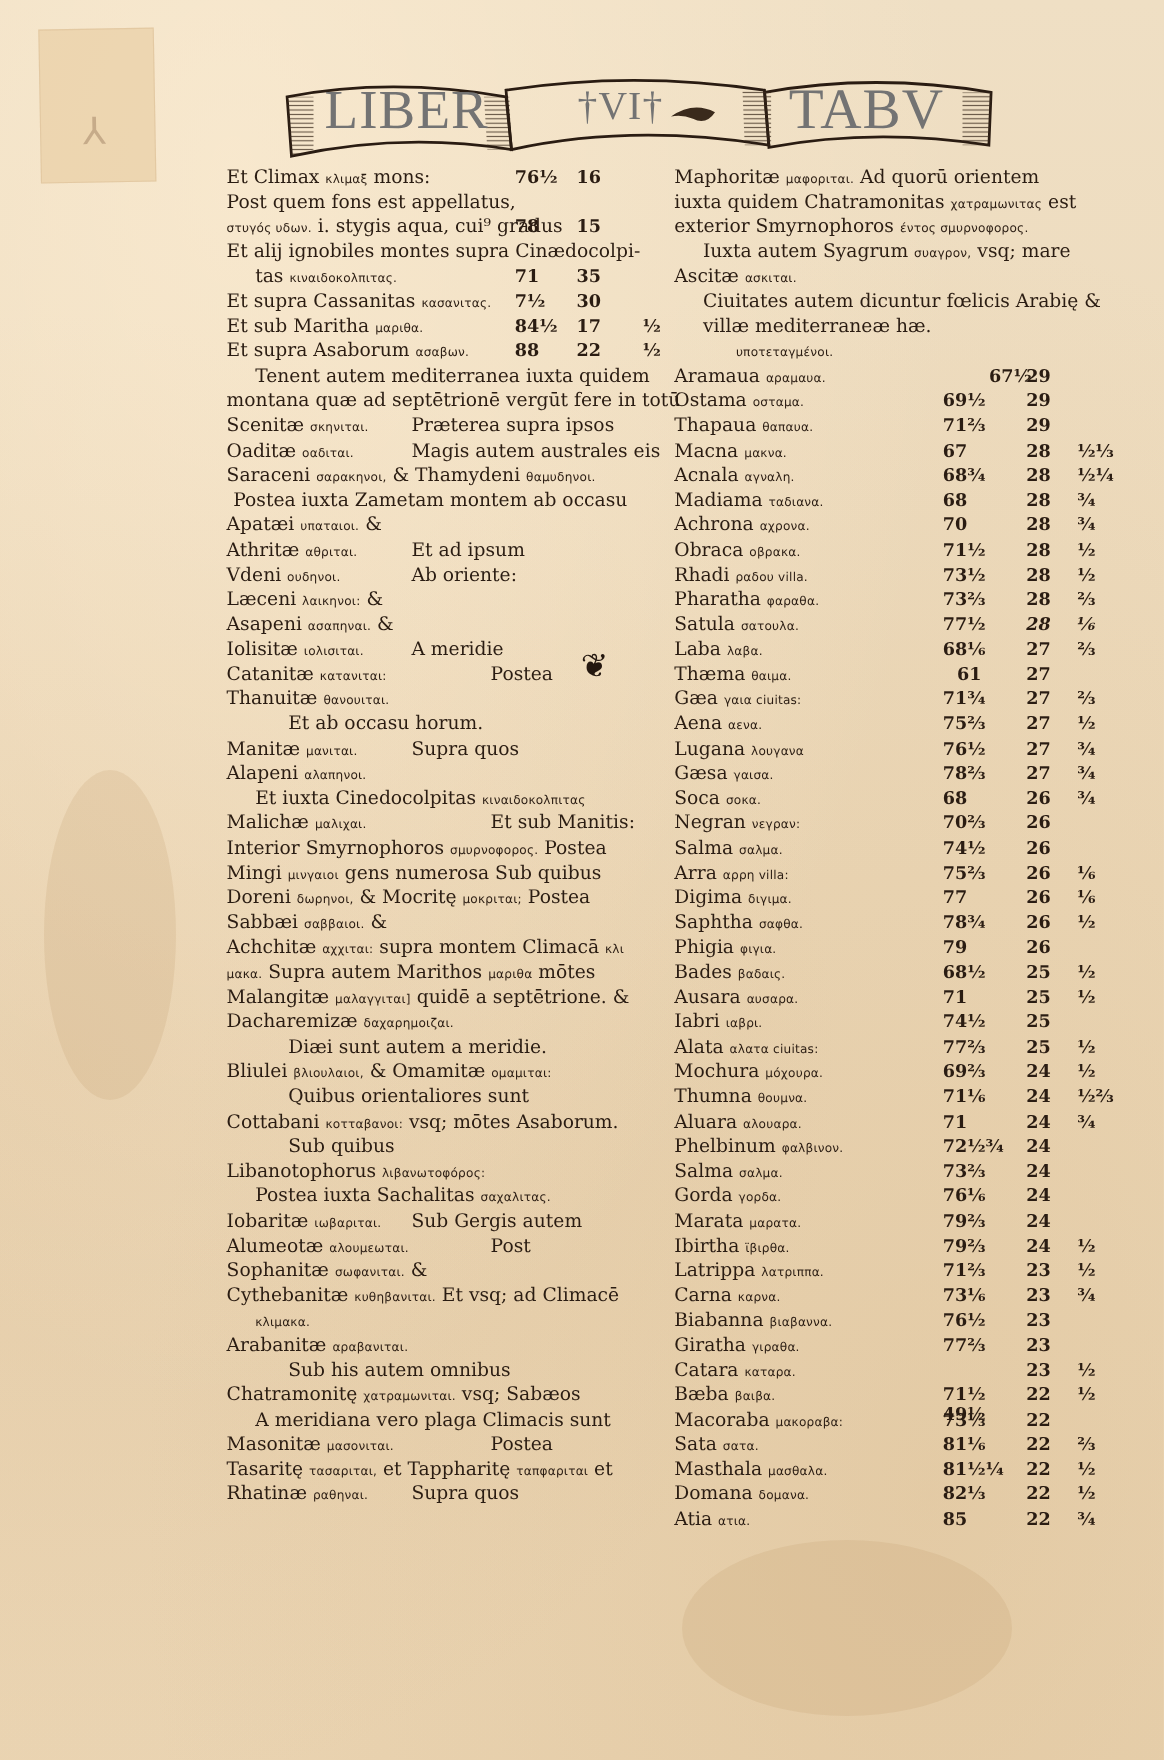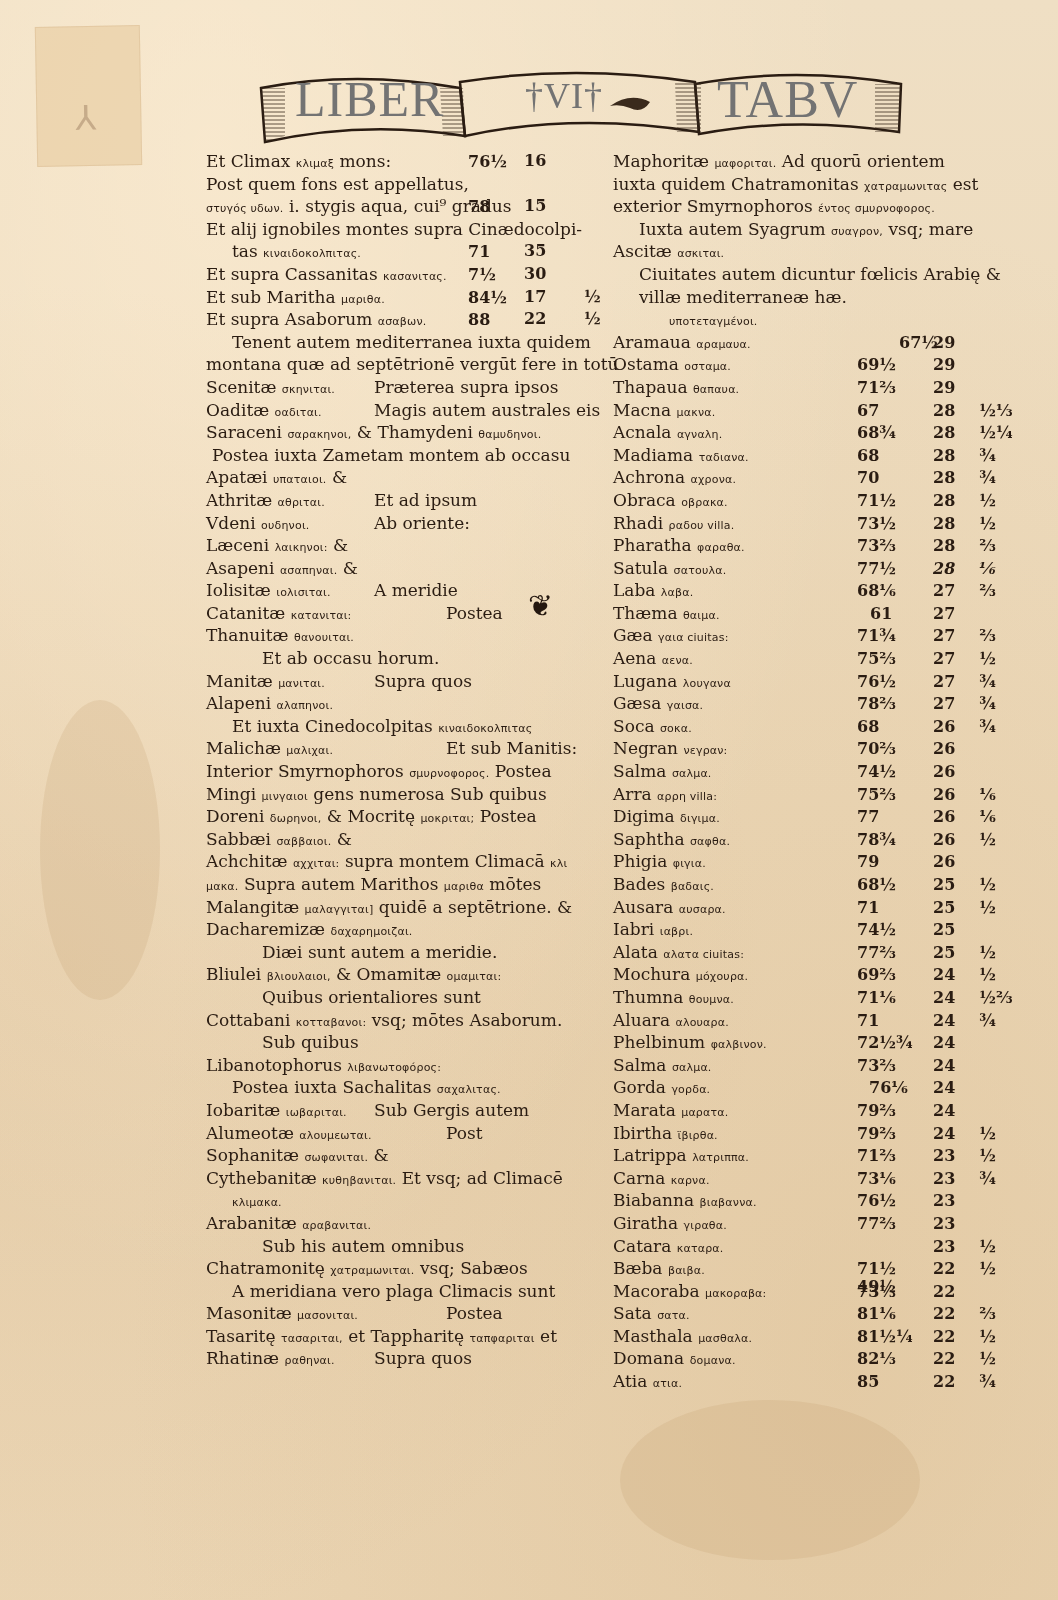--- a/index.html
+++ b/index.html
@@ -197,21 +197,21 @@
         <div class="line"><span>Phigia</span> <span class="gr">φιγια.</span><span class="abs" style="left: 244px;"><span class="num">79</span><span class="num"></span></span><span class="abs" style="left: 320px;"><span class="num">26</span><span class="num" style="margin-left: 24px;"></span></span></div>
         <div class="line"><span>Bades</span> <span class="gr">βαδαις.</span><span class="abs" style="left: 244px;"><span class="num">68</span><span class="num">½</span></span><span class="abs" style="left: 320px;"><span class="num">25</span><span class="num" style="margin-left: 24px;">½</span></span></div>
         <div class="line"><span>Ausara</span> <span class="gr">αυσαρα.</span><span class="abs" style="left: 244px;"><span class="num">71</span><span class="num"></span></span><span class="abs" style="left: 320px;"><span class="num">25</span><span class="num" style="margin-left: 24px;">½</span></span></div>
         <div class="line"><span>Iabri</span> <span class="gr">ιαβρι.</span><span class="abs" style="left: 244px;"><span class="num">74</span><span class="num">½</span></span><span class="abs" style="left: 320px;"><span class="num">25</span><span class="num" style="margin-left: 24px;"></span></span></div>
         <div class="line"><span>Alata</span> <span class="gr">αλατα ciuitas:</span><span class="abs" style="left: 244px;"><span class="num">77</span><span class="num">⅔</span></span><span class="abs" style="left: 320px;"><span class="num">25</span><span class="num" style="margin-left: 24px;">½</span></span></div>
         <div class="line"><span>Mochura</span> <span class="gr">μόχουρα.</span><span class="abs" style="left: 244px;"><span class="num">69</span><span class="num">⅔</span></span><span class="abs" style="left: 320px;"><span class="num">24</span><span class="num" style="margin-left: 24px;">½</span></span></div>
         <div class="line"><span>Thumna</span> <span class="gr">θουμνα.</span><span class="abs" style="left: 244px;"><span class="num">71</span><span class="num">⅙</span></span><span class="abs" style="left: 320px;"><span class="num">24</span><span class="num" style="margin-left: 24px;">½⅔</span></span></div>
         <div class="line"><span>Aluara</span> <span class="gr">αλουαρα.</span><span class="abs" style="left: 244px;"><span class="num">71</span><span class="num"></span></span><span class="abs" style="left: 320px;"><span class="num">24</span><span class="num" style="margin-left: 24px;">¾</span></span></div>
         <div class="line"><span>Phelbinum</span> <span class="gr">φαλβινον.</span><span class="abs" style="left: 244px;"><span class="num">72</span><span class="num">½¾</span></span><span class="abs" style="left: 320px;"><span class="num">24</span><span class="num" style="margin-left: 24px;"></span></span></div>
         <div class="line"><span>Salma</span> <span class="gr">σαλμα.</span><span class="abs" style="left: 244px;"><span class="num">73</span><span class="num">⅔</span></span><span class="abs" style="left: 320px;"><span class="num">24</span><span class="num" style="margin-left: 24px;"></span></span></div>
-        <div class="line"><span>Gorda</span> <span class="gr">γορδα.</span><span class="abs" style="left: 244px; margin-left: 12px;"><span class="num">76</span><span class="num">⅙</span></span><span class="abs" style="left: 320px;"><span class="num">24</span><span class="num" style="margin-left: 24px;"></span></span></div>
+        <div class="line"><span>Gorda</span> <span class="gr">γορδα.</span><span class="abs" style="left: 244px;"><span class="num">76</span><span class="num">⅙</span></span><span class="abs" style="left: 320px;"><span class="num">24</span><span class="num" style="margin-left: 24px;"></span></span></div>
         <div class="line"><span>Marata</span> <span class="gr">μαρατα.</span><span class="abs" style="left: 244px;"><span class="num">79</span><span class="num">⅔</span></span><span class="abs" style="left: 320px;"><span class="num">24</span><span class="num" style="margin-left: 24px;"></span></span></div>
         <div class="line"><span>Ibirtha</span> <span class="gr">ϊβιρθα.</span><span class="abs" style="left: 244px;"><span class="num">79</span><span class="num">⅔</span></span><span class="abs" style="left: 320px;"><span class="num">24</span><span class="num" style="margin-left: 24px;">½</span></span></div>
         <div class="line"><span>Latrippa</span> <span class="gr">λατριππα.</span><span class="abs" style="left: 244px;"><span class="num">71</span><span class="num">⅔</span></span><span class="abs" style="left: 320px;"><span class="num">23</span><span class="num" style="margin-left: 24px;">½</span></span></div>
         <div class="line"><span>Carna</span> <span class="gr">καρνα.</span><span class="abs" style="left: 244px;"><span class="num">73</span><span class="num">⅙</span></span><span class="abs" style="left: 320px;"><span class="num">23</span><span class="num" style="margin-left: 24px;">¾</span></span></div>
         <div class="line"><span>Biabanna</span> <span class="gr">βιαβαννα.</span><span class="abs" style="left: 244px;"><span class="num">76</span><span class="num">½</span></span><span class="abs" style="left: 320px;"><span class="num">23</span><span class="num" style="margin-left: 24px;"></span></span></div>
         <div class="line"><span>Giratha</span> <span class="gr">γιραθα.</span><span class="abs" style="left: 244px;"><span class="num">77</span><span class="num">⅔</span></span><span class="abs" style="left: 320px;"><span class="num">23</span><span class="num" style="margin-left: 24px;"></span></span></div>
         <div class="line"><span>Catara</span> <span class="gr">καταρα.</span><span class="abs" style="left: 244px; margin-top: 40px;"><span class="num">49</span><span class="num">½</span></span><span class="abs" style="left: 320px;"><span class="num">23</span><span class="num" style="margin-left: 24px;">½</span></span></div>
         <div class="line"><span>Bæba</span> <span class="gr">βαιβα.</span><span class="abs" style="left: 244px;"><span class="num">71</span><span class="num">½</span></span><span class="abs" style="left: 320px;"><span class="num">22</span><span class="num" style="margin-left: 24px;">½</span></span></div>
         <div class="line"><span>Macoraba</span> <span class="gr">μακοραβα:</span><span class="abs" style="left: 244px;"><span class="num">73</span><span class="num">⅓</span></span><span class="abs" style="left: 320px;"><span class="num">22</span><span class="num" style="margin-left: 24px;"></span></span></div>
         <div class="line"><span>Sata</span> <span class="gr">σατα.</span><span class="abs" style="left: 244px;"><span class="num">81</span><span class="num">⅙</span></span><span class="abs" style="left: 320px;"><span class="num">22</span><span class="num" style="margin-left: 24px;">⅔</span></span></div>

